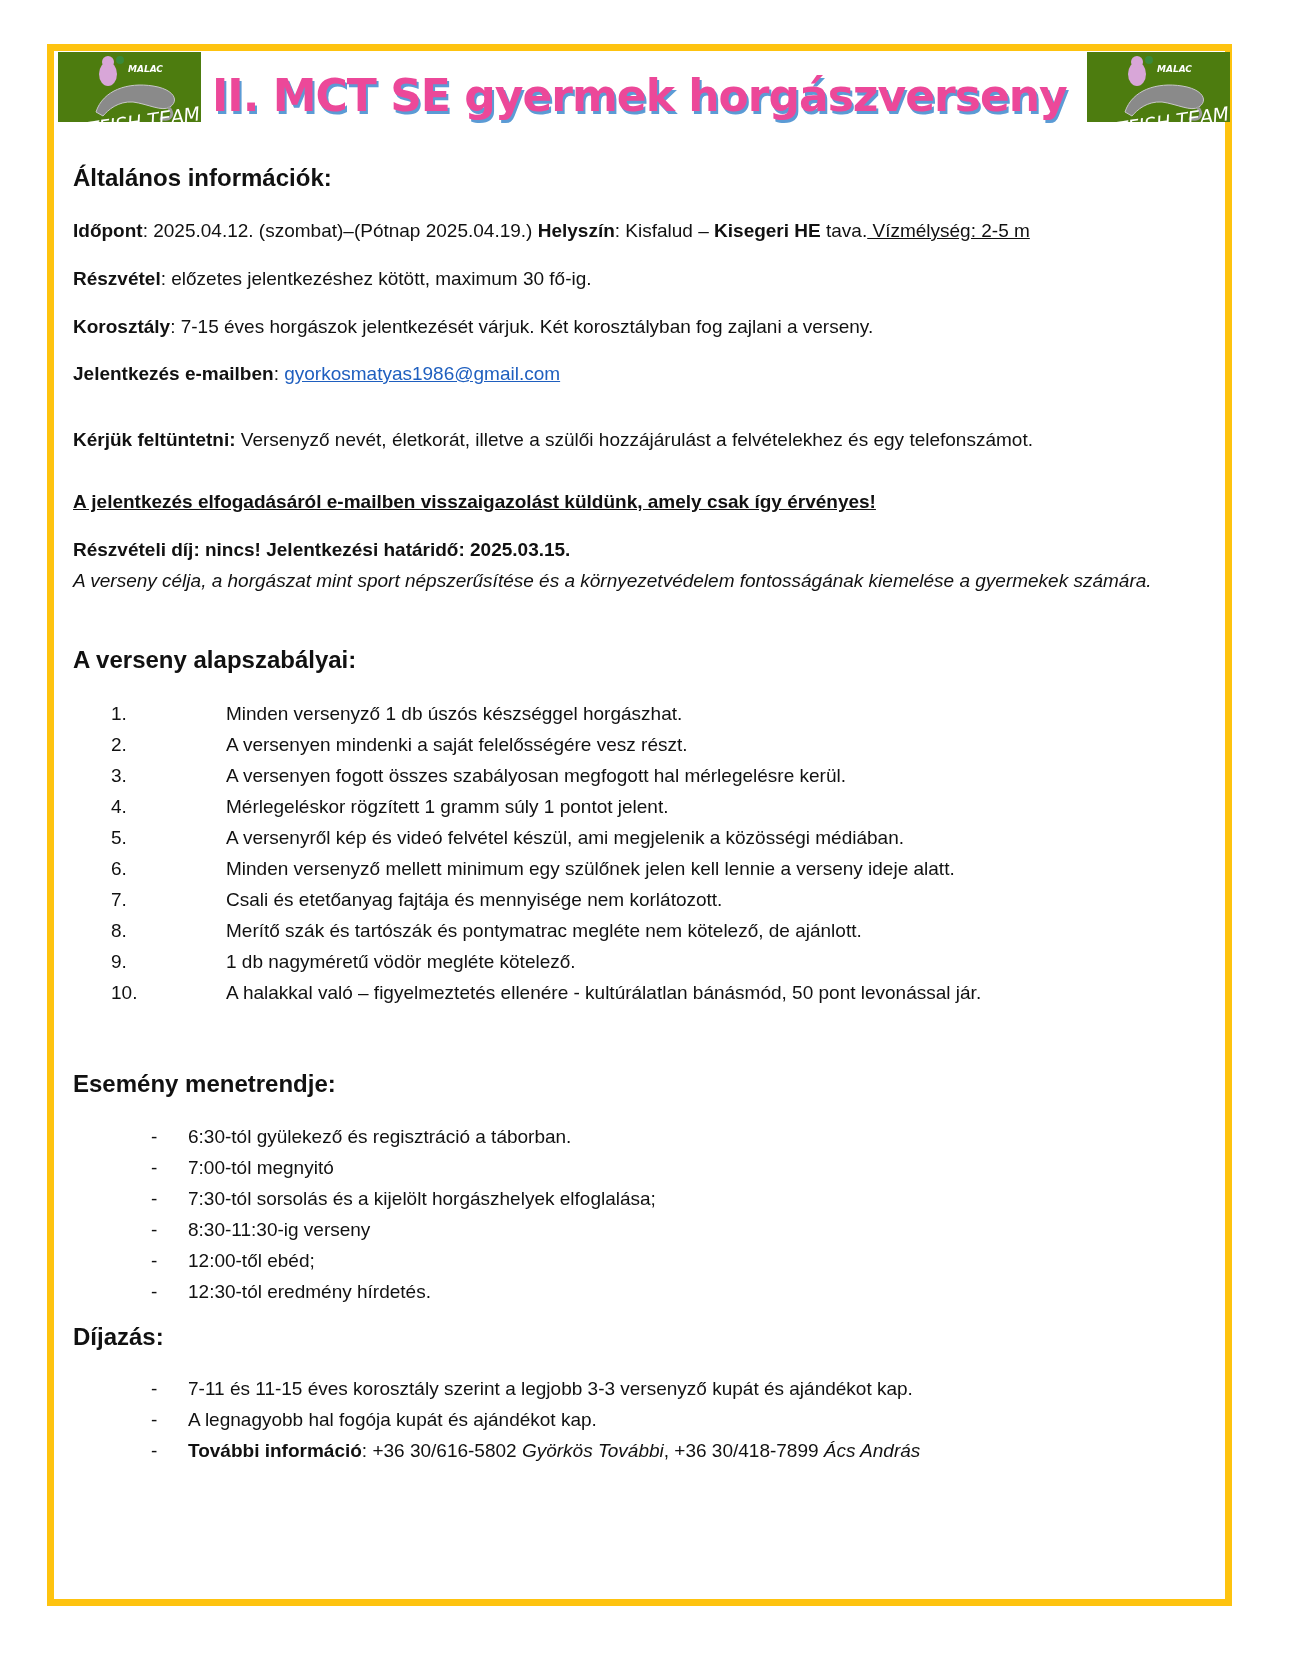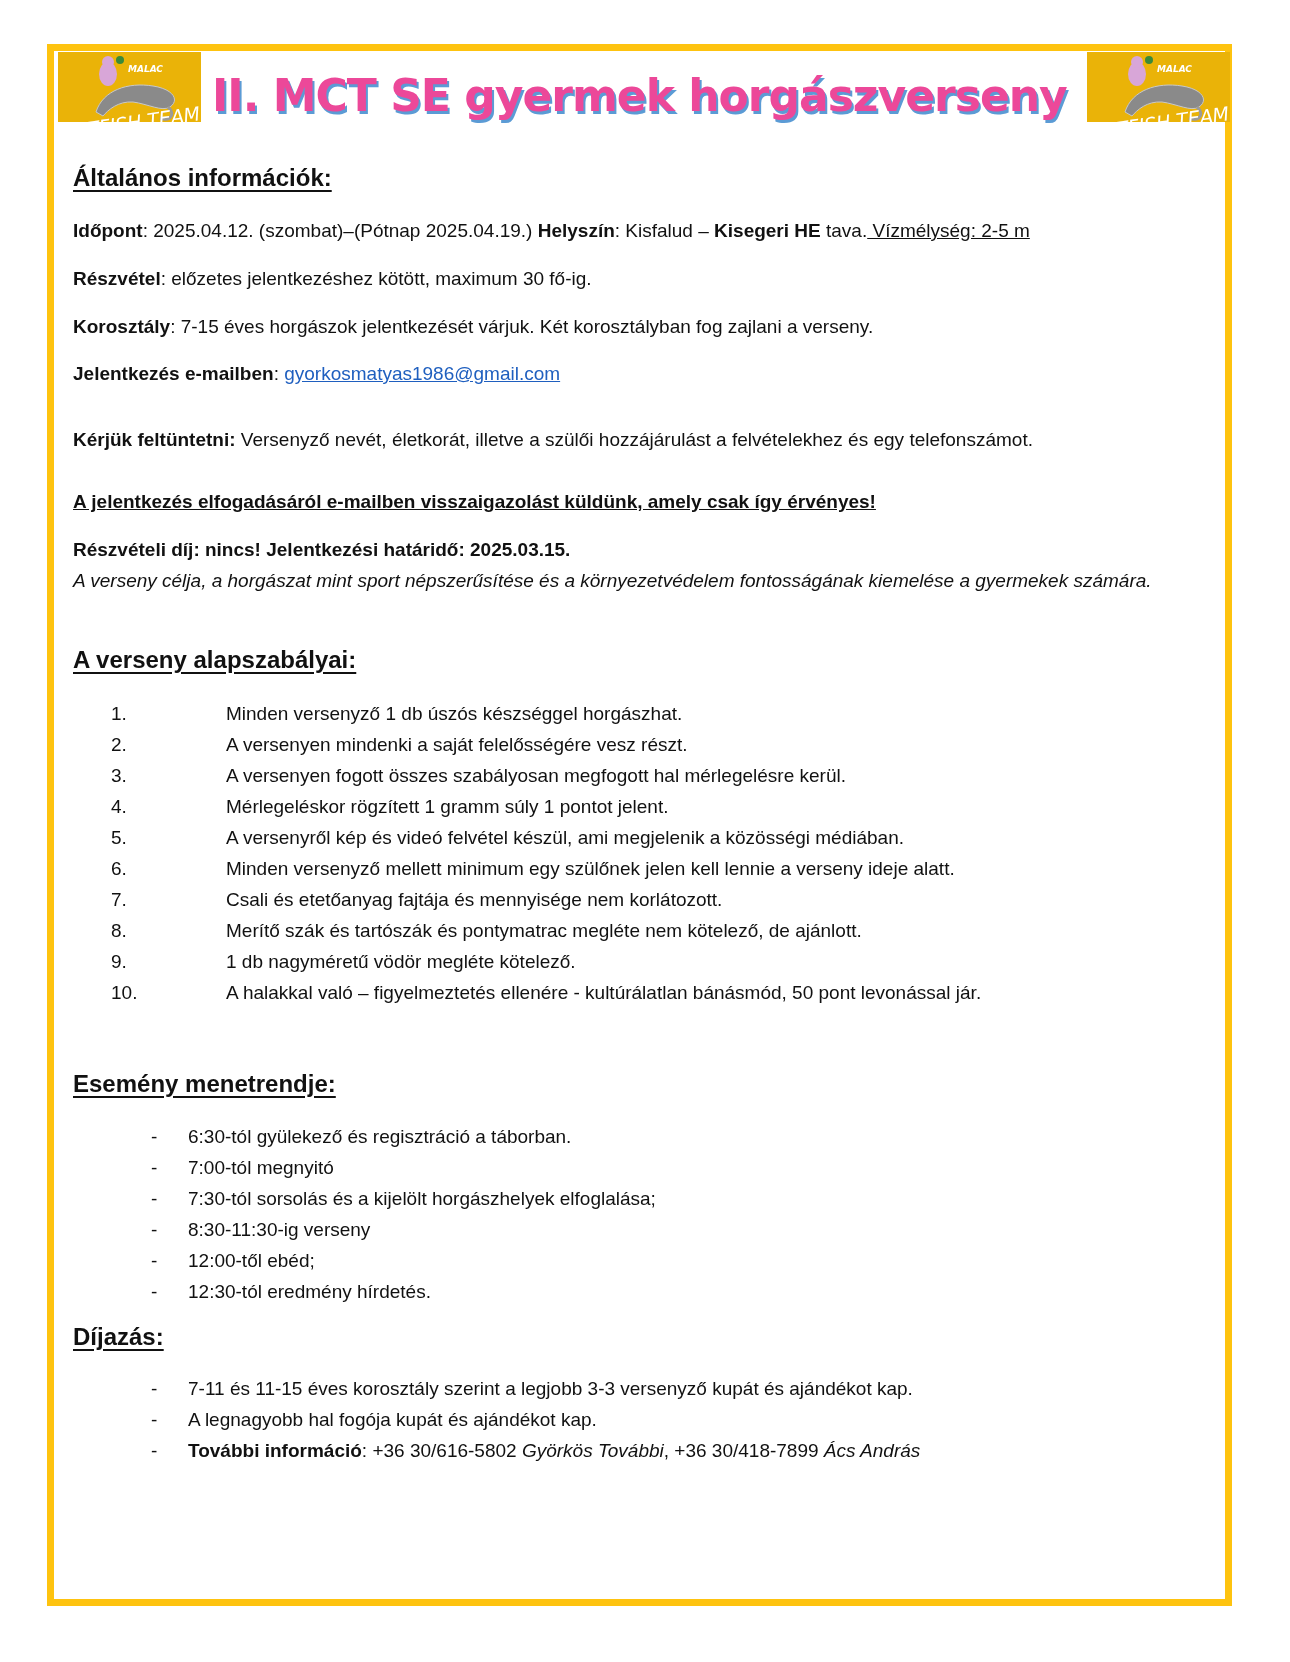--- a/index.html
+++ b/index.html
@@ -5,38 +5,38 @@
   html, body { margin: 0; padding: 0; background: #ffffff; }
   body {
     width: 1290px; height: 1662px; position: relative; overflow: hidden;
     font-family: "Liberation Sans", "DejaVu Sans", sans-serif; color: #111;
   }
   .frame {
     position: absolute; left: 47px; top: 44px; width: 1185px; height: 1562px;
     border: 7px solid #fec30f; box-sizing: border-box;
   }
   .logo {
-    position: absolute; width: 143px; height: 70px; background: #eab308;
+    position: absolute; width: 143px; height: 70px; background: #4d7c0f;
     overflow: hidden;
   }
   .logo.left { left: 58px; top: 52px; }
   .logo.right { left: 1087px; top: 52px; }
   .logo svg { display: block; }
   .title {
     position: absolute; left: 212px; top: 70px; width: 820px;
     font-family: "DejaVu Sans", sans-serif; font-weight: bold; font-size: 44px;
     letter-spacing: -1px; color: #ec4899;
     text-shadow: 2px 3px 0 #5b9bd5; white-space: nowrap;
   }
   .content {
     position: absolute; left: 73px; top: 0; width: 1140px;
     font-size: 19px; line-height: 24px;
   }
   .h2 {
-    position: absolute; font-size: 24px; font-weight: bold; text-decoration: underline;
+    position: absolute; font-size: 24px; font-weight: bold; 
     text-underline-offset: 4px;
   }
   .p { position: absolute; left: 0; white-space: nowrap; }
   .b { font-weight: bold; margin-top: 15px; }
   .u { text-decoration: underline; }
   .i { font-style: italic; }
   a.email { color: #1f5fbf; text-decoration: underline; text-align: right; }
   .justify {
     position: absolute; left: 0; width: 1140px; font-style: italic;
     text-align: justify; text-align-last: left; line-height: 30px; white-space: normal;

